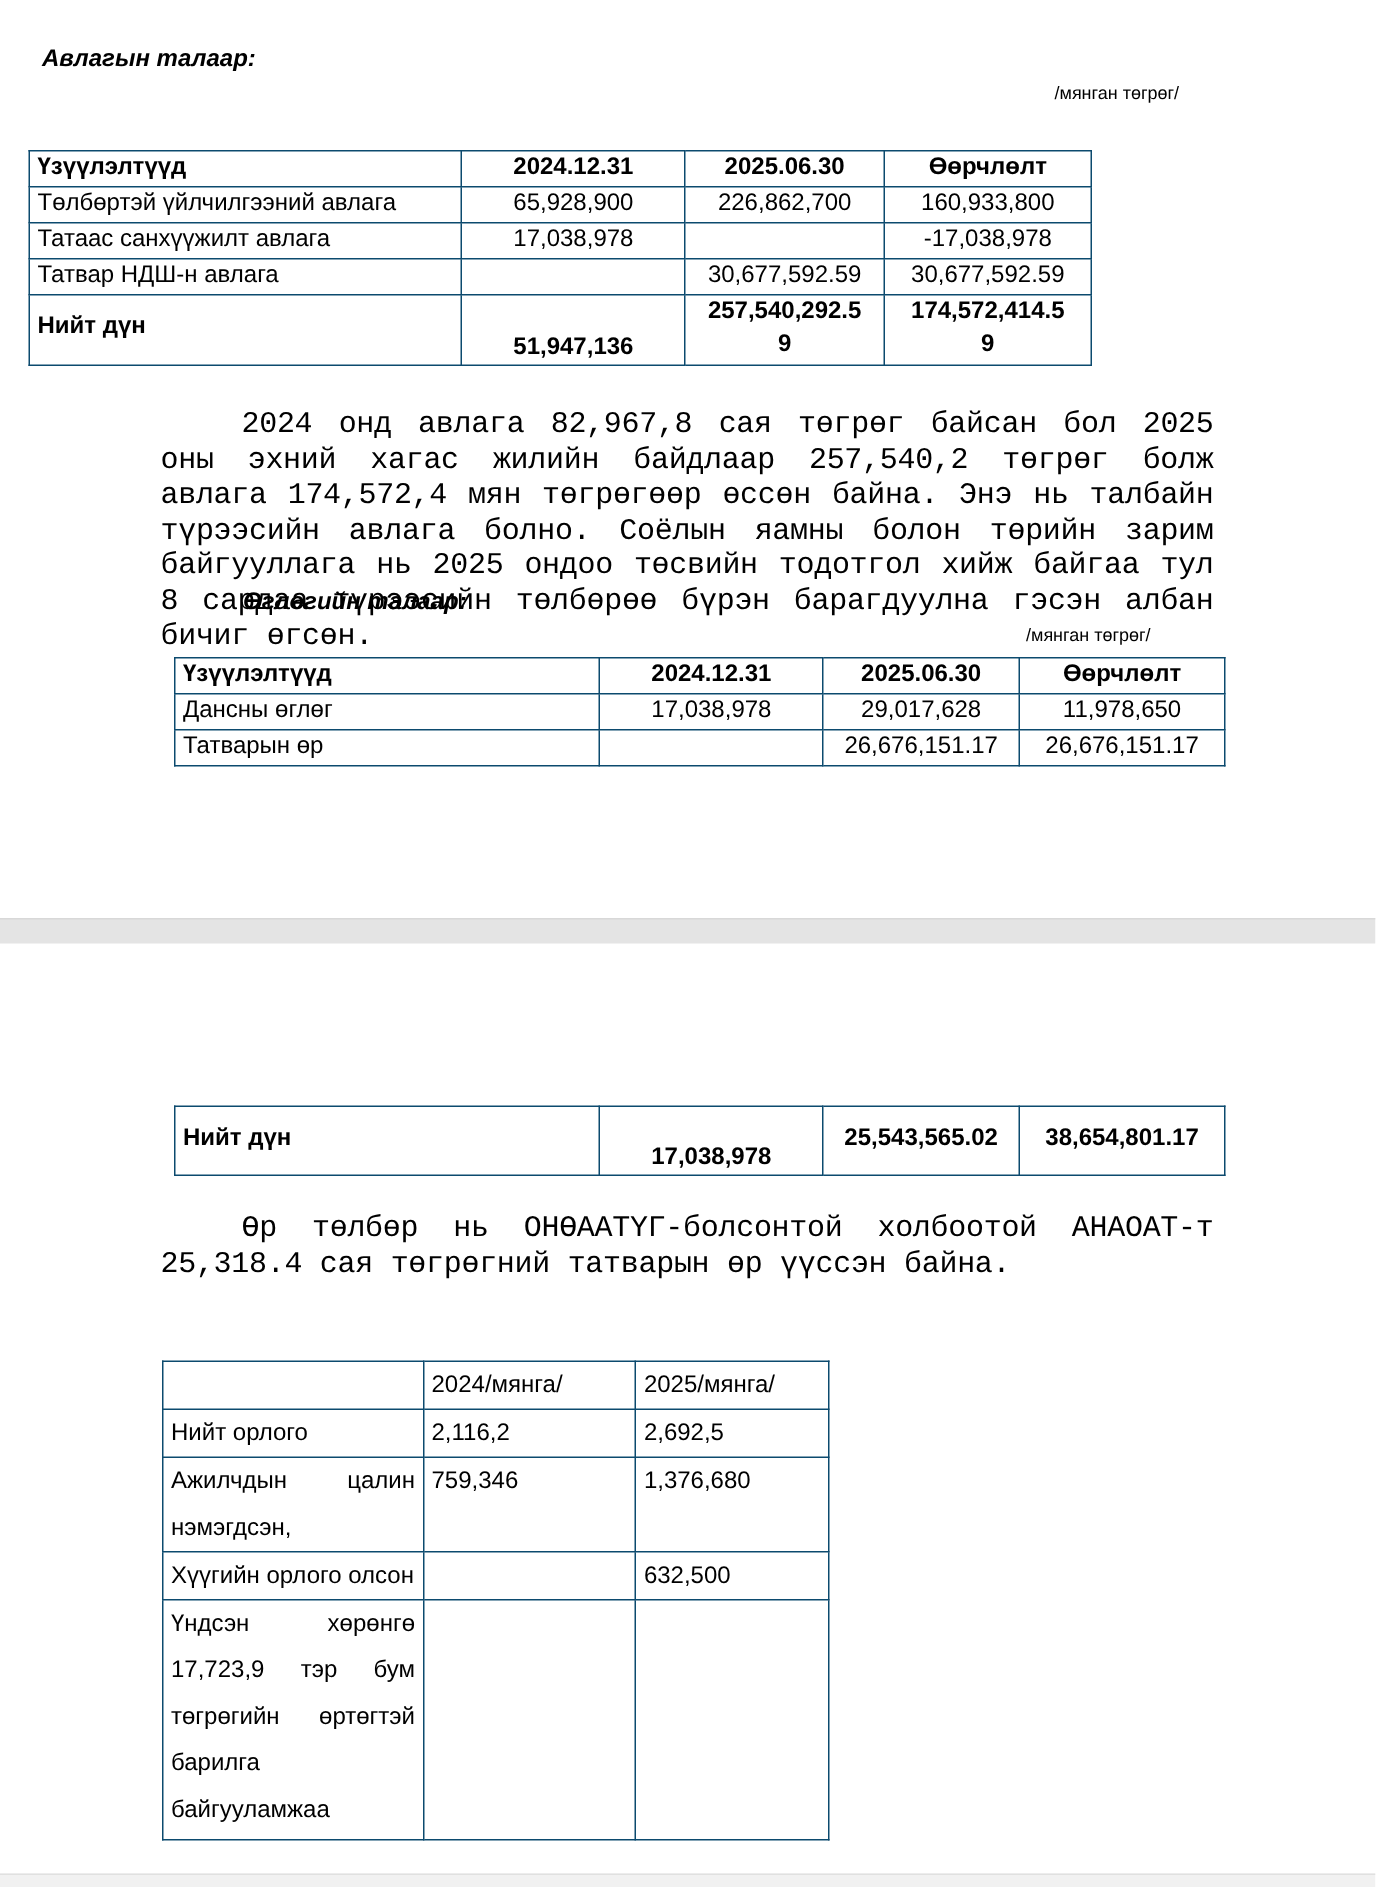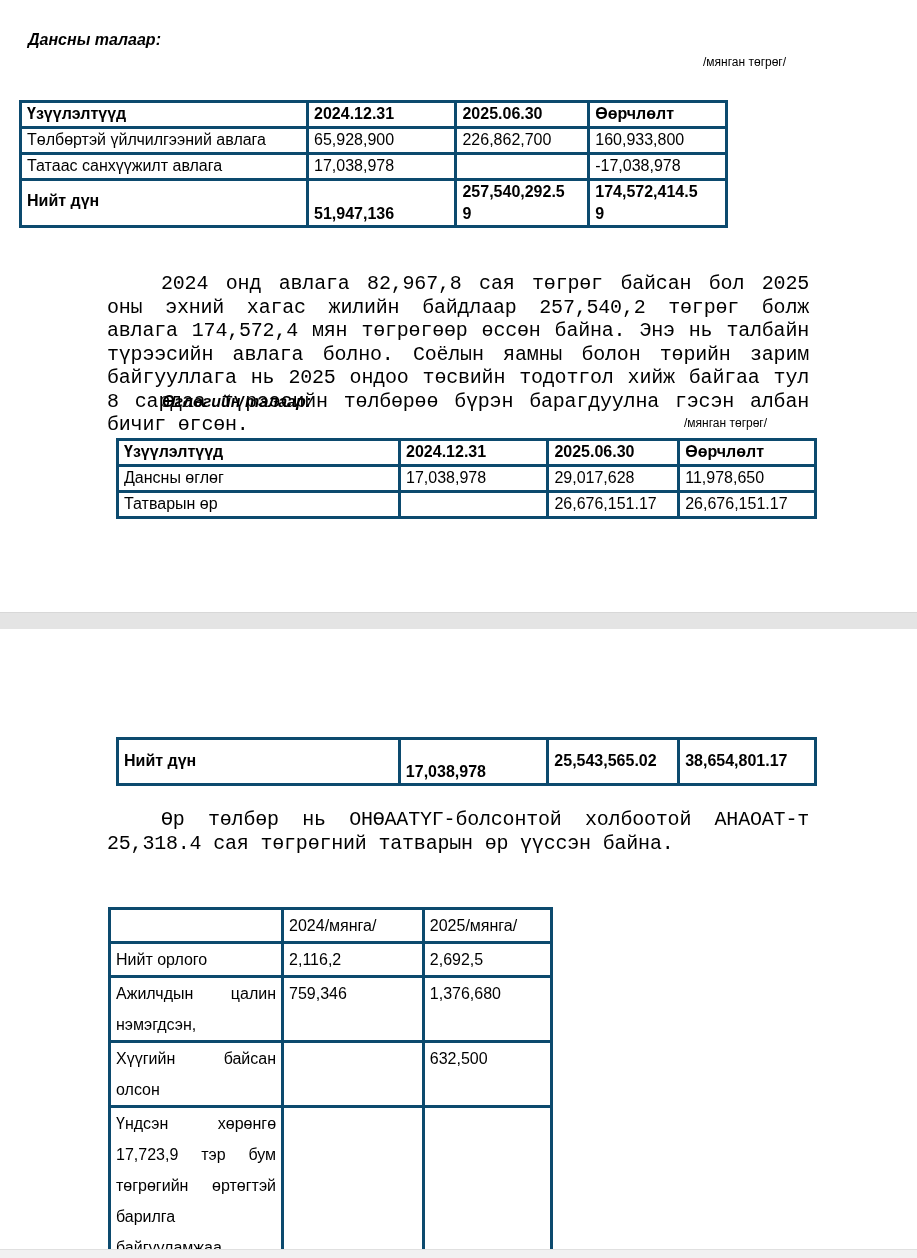--- a/index.html
+++ b/index.html
@@ -1,32 +1,32 @@
 <!DOCTYPE html>
 <html><head>
 <meta charset="utf-8">
 <style>
   html,body{margin:0;padding:0;background:#fff;}
   body{width:917px;height:1258px;position:relative;overflow:hidden;font-family:"Liberation Sans",sans-serif;color:#000;}
   .abs{position:absolute;}
   .h-italic{font-weight:bold;font-style:italic;font-size:16px;}
   .unit{font-size:12px;}
   table{border-collapse:collapse;position:absolute;font-size:16px;}
-  td{border:3px solid #0c4a6e;padding:0 5px;line-height:22px;height:23px;vertical-align:top;}
-  .c{text-align:left;}
+  td{border:1px solid #0c4a6e;padding:0 5px;line-height:22px;height:23px;vertical-align:top;}
+  .c{text-align:center;}
   .b{font-weight:bold;}
   .para{font-family:Liberation Mono, monospace;font-size:20px;line-height:23.5px;text-align:justify;position:absolute;letter-spacing:-0.2px;}
   .gap{position:absolute;left:0;width:917px;top:612px;height:16px;background:#e4e4e4;border-top:1px solid #d8d8d8;}
   .bottombar{position:absolute;left:0;width:917px;top:1249px;height:9px;background:#f1f1f1;border-top:1px solid #e0e0e0;}
   #t4 td{line-height:31px;vertical-align:top;padding:0 5px;}
 </style>
 </head>
 <body>
 
-<div class="abs h-italic" style="left:28px;top:31px;">Дансны талаар:</div>
+<div class="abs h-italic" style="left:28px;top:31px;">Авлагын талаар:</div>
 <div class="abs unit" style="left:703px;top:55px;">/мянган төгрөг/</div>
 
 <table id="t1" style="left:19px;top:100px;width:709px;">
   <colgroup>
       <col style="width:289px">
       <col style="width:149px">
       <col style="width:133px">
       <col style="width:138px">
     </colgroup>
   <tbody>
@@ -40,20 +40,26 @@
     <td>Төлбөртэй үйлчилгээний авлага</td>
     <td class="c">65,928,900</td>
     <td class="c">226,862,700</td>
     <td class="c">160,933,800</td>
   </tr>
   <tr>
     <td>Татаас санхүүжилт авлага</td>
     <td class="c">17,038,978</td>
     <td class="c"></td>
     <td class="c">-17,038,978</td>
+  </tr>
+  <tr>
+    <td>Татвар НДШ-н авлага</td>
+    <td class="c"></td>
+    <td class="c">30,677,592.59</td>
+    <td class="c">30,677,592.59</td>
   </tr>
   <tr style="height:47px;">
     <td class="b" style="vertical-align:middle;padding-bottom:4px;">Нийт дүн</td>
     <td class="b c" style="vertical-align:bottom;">51,947,136</td>
     <td class="b c" style="vertical-align:top;"><span>257,540,292.5</span><br><span>9</span></td>
     <td class="b c" style="vertical-align:top;"><span>174,572,414.5</span><br><span>9</span></td>
   </tr>
 </tbody>
   </table>
 
@@ -128,21 +134,21 @@
     <td>Нийт орлого</td>
     <td>2,116,2</td>
     <td>2,692,5</td>
   </tr>
   <tr>
     <td class="just-cell" style="text-align:justify;">Ажилчдын цалин нэмэгдсэн,</td>
     <td>759,346</td>
     <td>1,376,680</td>
   </tr>
   <tr>
-    <td style="text-align:justify;">Хүүгийн байсан олсон</td>
+    <td style="text-align:justify;">Хүүгийн орлого олсон</td>
     <td></td>
     <td>632,500</td>
   </tr>
   <tr style="height:160px;">
     <td style="text-align:justify;">Үндсэн хөрөнгө 17,723,9 тэр бум төгрөгийн өртөгтэй барилга байгууламжаа</td>
     <td></td>
     <td></td>
   </tr>
 </tbody>
   </table>

